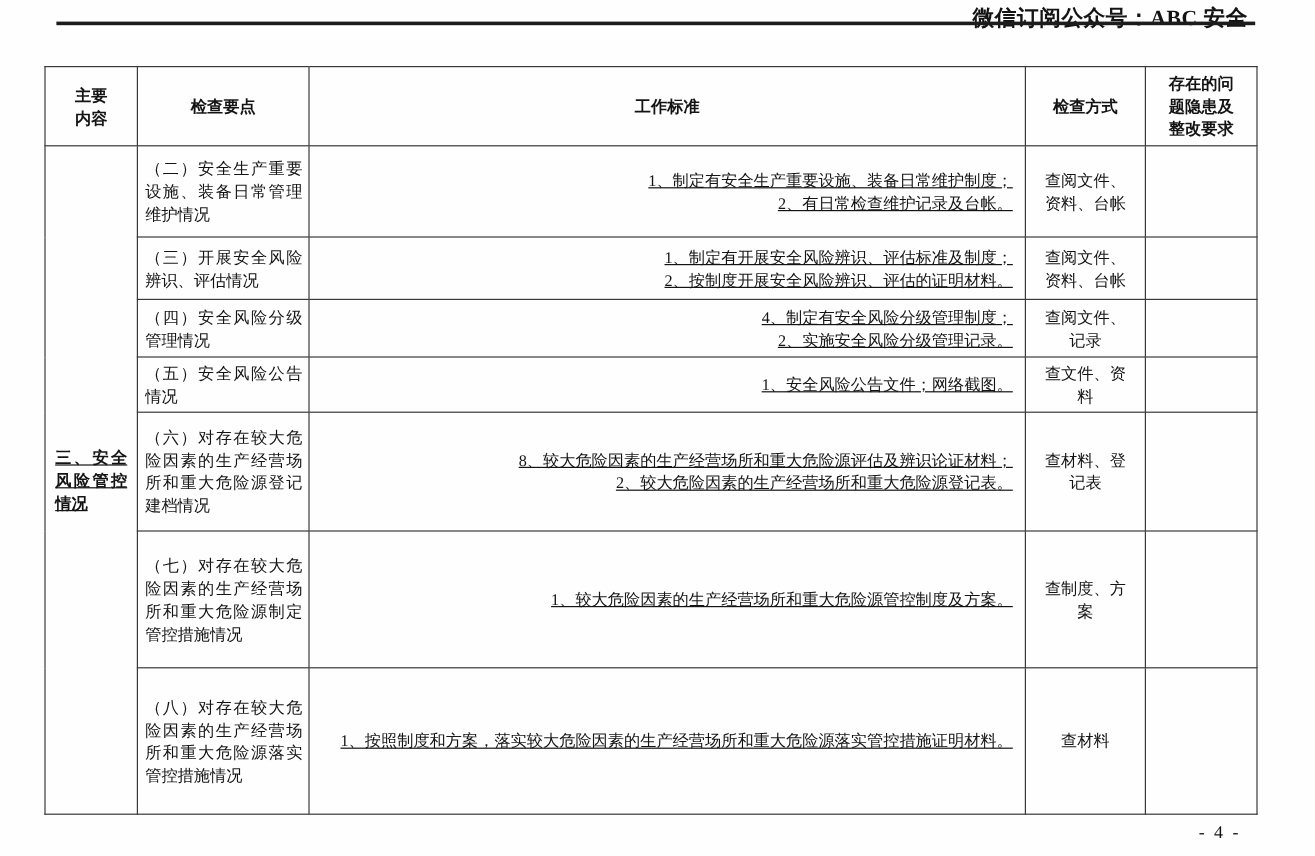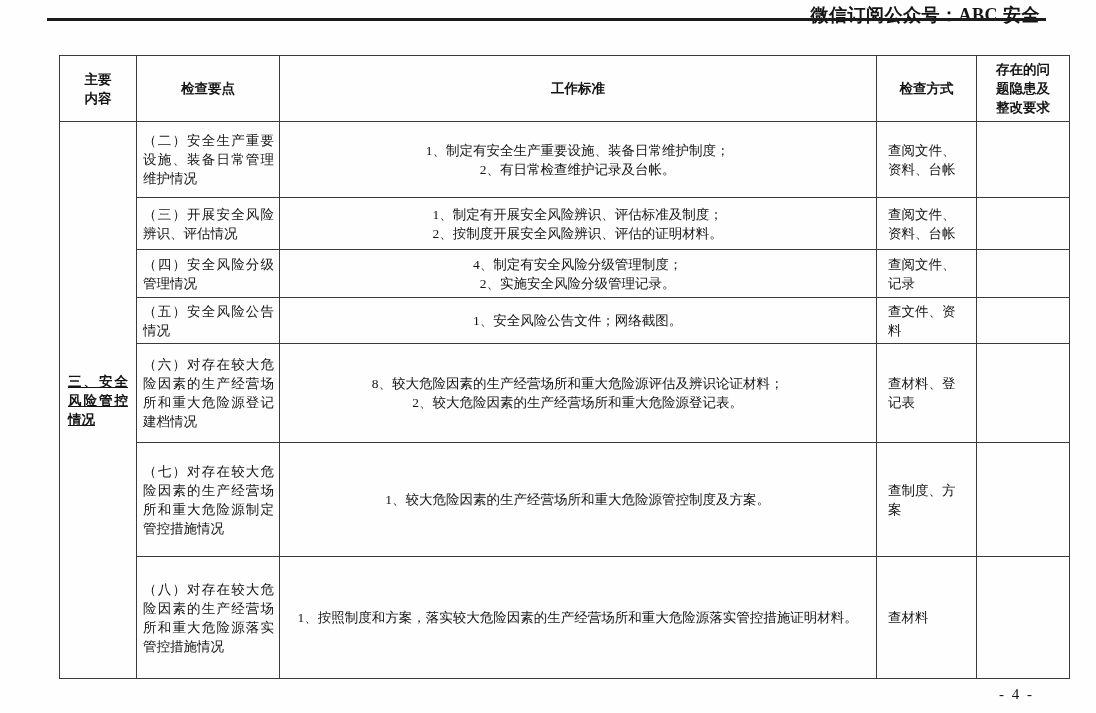--- a/index.html
+++ b/index.html
@@ -15,21 +15,21 @@
   .wechat-note {
     position: absolute; top: 3px; right: 56px;
     font-size: 18px; font-weight: bold; letter-spacing: 0.5px;
   }
   .header-rule {
     position: absolute; top: 18px; left: 47px; width: 999px; height: 3px;
     background: #1c1c1c;
   }
 
   table.checklist {
-    position: absolute; top: 55px; left: 59px;
+    position: absolute; top: 55px; left: 37px;
     width: 1010px;
     border-collapse: collapse;
     table-layout: fixed;
   }
   table.checklist th, table.checklist td {
     border: 1.5px solid #3a3a3a;
     vertical-align: middle;
     font-size: 13.5px;
     line-height: 19px;
     overflow: hidden;
@@ -65,26 +65,27 @@
     vertical-align: middle;
     text-decoration: underline;
   }
   td.point {
     padding: 3px 5px 3px 6px;
     text-align: justify;
     vertical-align: middle;
   }
   td.std {
     padding: 2px 10px 2px 9px;
-    text-align: center;
+    text-align: right;
+    text-decoration: underline;
   }
   td.std .std-line { display: block; }
   td.method {
     padding: 2px 11px;
-    text-align: left;
+    text-align: center;
     line-height: 21px;
     margin-left: 27px;
   }
   td.prob { }
 
   .page-number {
     position: absolute; bottom: 10px; right: 62px;
     font-size: 15px; letter-spacing: 2px;
   }
 </style>

